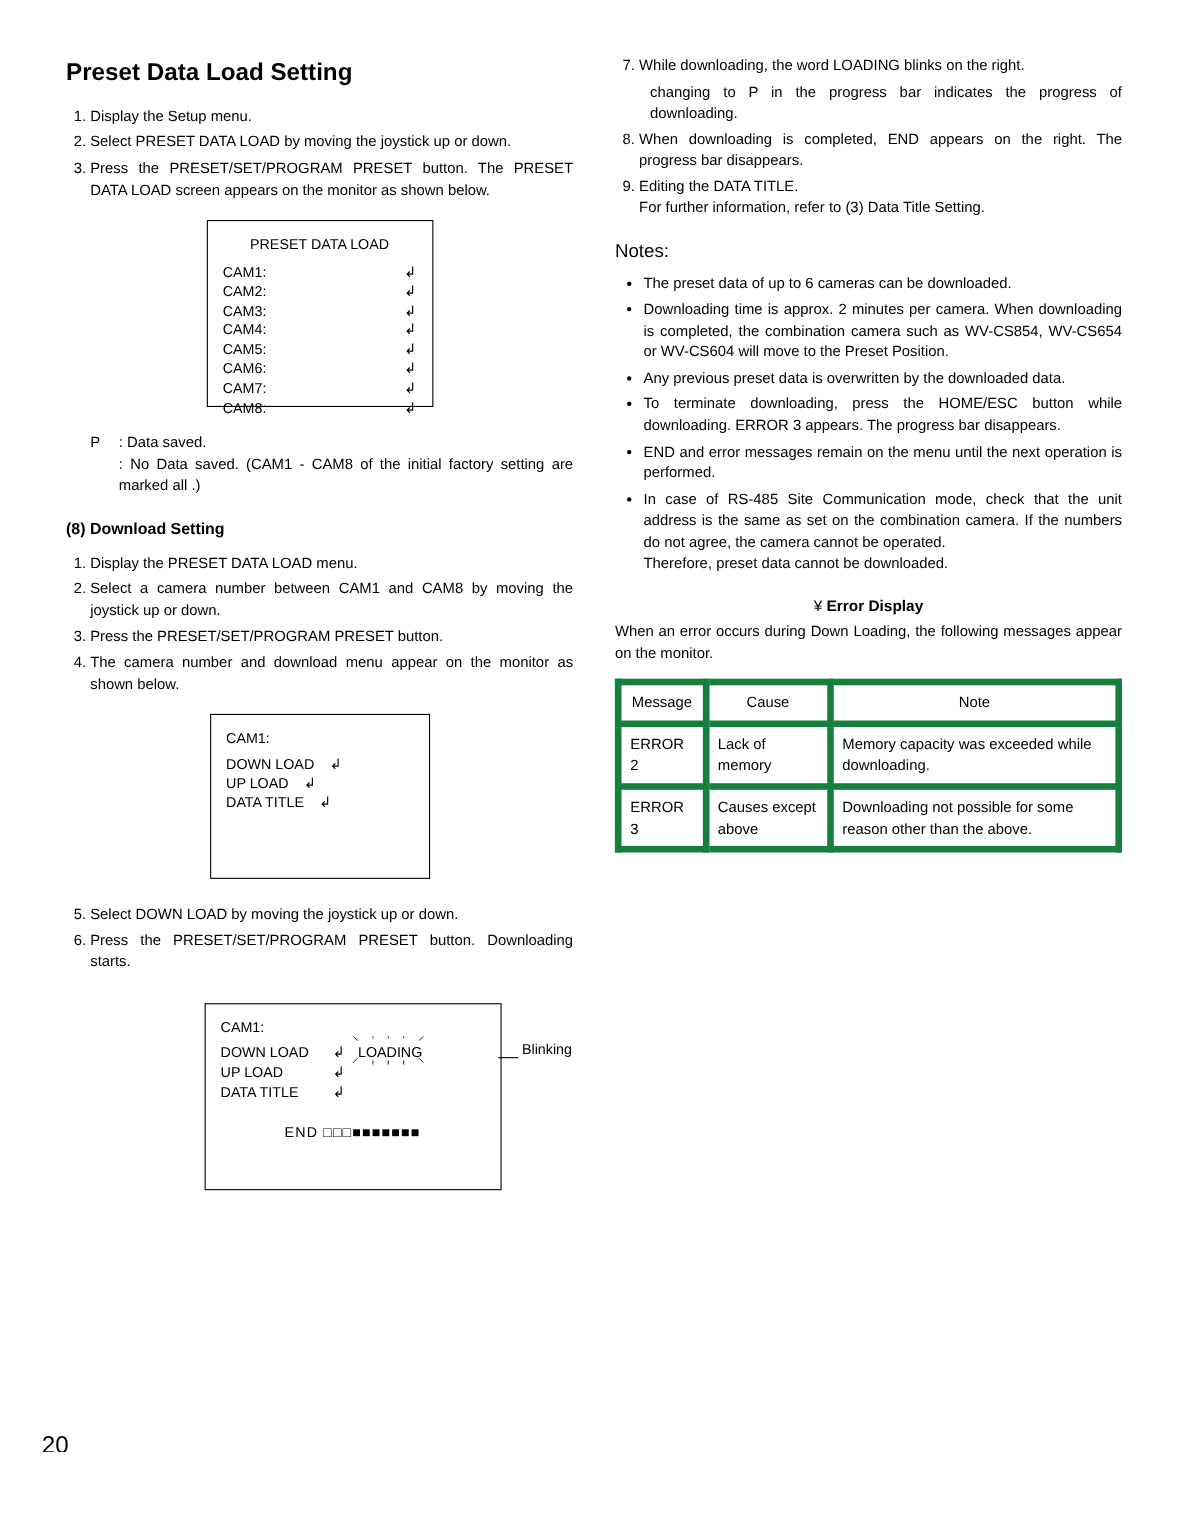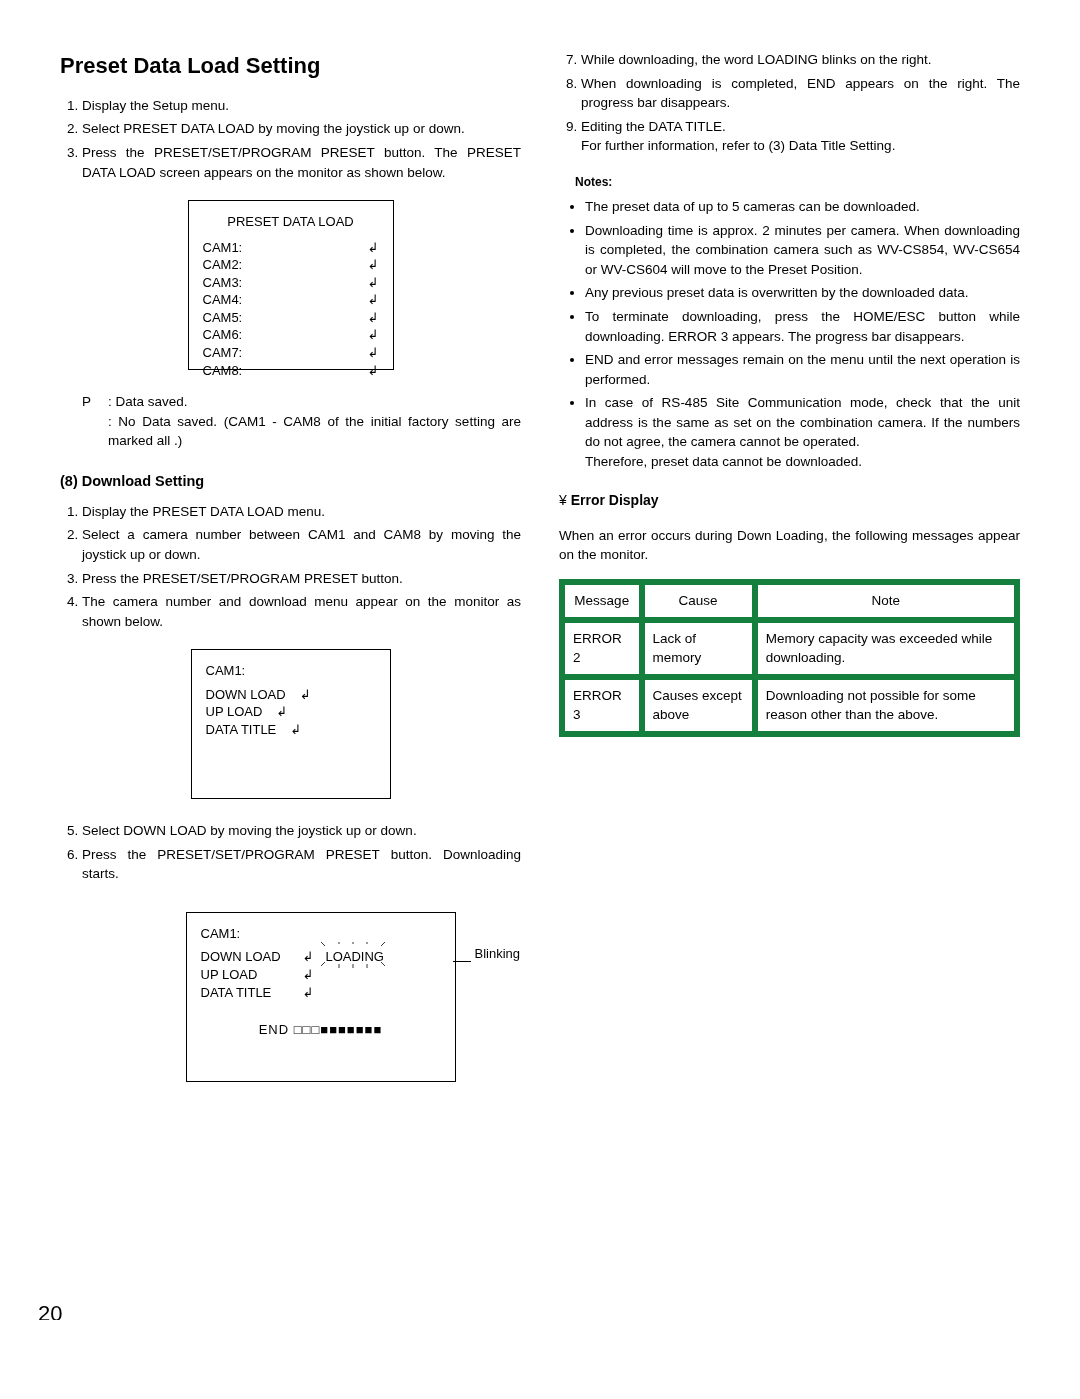--- a/index.html
+++ b/index.html
@@ -73,38 +73,39 @@
     margin: 4px 0 8px 0;
     padding-left: 22px;
   }
   .legend-row {
     display: flex;
   }
   .legend-row .k {
     width: 26px;
   }
   .notes-title {
-    font-weight: bold;
-    margin: 18px 0 6px 16px;
-    font-size: 12px;
+    font-weight: normal;
+    margin: 18px 0 6px 0;
+    font-size: 17px;
   }
   ul.bullets {
     list-style: disc;
     padding-left: 26px;
     margin: 0 0 10px 0;
   }
   ul.bullets li {
     margin-bottom: 4px;
     text-align: justify;
   }
   .yen-line {
     font-weight: bold;
     margin-top: 18px;
-    margin-bottom: 16px;
+    margin-bottom: 4px;
     font-size: 14px;
+    text-align: center;
   }
   .yen-line span.bold {
     font-weight: bold;
   }
   table.err {
     border-collapse: collapse;
     width: 100%;
     margin-top: 14px;
     font-size: 13.5px;
   }
@@ -302,31 +303,32 @@
 
     <div class="page-num">20</div>
 
   </div>
 
   <div class="col">
 
     <ol class="numlist" start="7">
       <li>
         <span>While downloading, the word LOADING blinks on the right.</span>
+        <div class="indent" style="padding-left:10px;margin-top:4px">changing to  P  in the progress bar indicates the progress of downloading.</div>
       </li>
       <li>When downloading is completed, END appears on the right. The progress bar disappears.</li>
       <li>
         <span>Editing the DATA TITLE.</span><br>
         <span>For further information, refer to (3) Data Title Setting.</span>
       </li>
     </ol>
 
     <div class="notes-title">Notes:</div>
     <ul class="bullets">
-      <li>The preset data of up to 5 cameras can be downloaded.</li>
+      <li>The preset data of up to 6 cameras can be downloaded.</li>
       <li>Downloading time is approx. 2 minutes per camera. When downloading is completed, the combination camera such as WV-CS854, WV-CS654 or WV-CS604 will move to the Preset Position.</li>
       <li>Any previous preset data is overwritten by the downloaded data.</li>
       <li>To terminate downloading, press the HOME/ESC button while downloading. ERROR 3 appears. The progress bar disappears.</li>
       <li>END and error messages remain on the menu until the next operation is performed.</li>
       <li>
         <span>In case of RS-485 Site Communication mode, check that the unit address is the same as set on the combination camera. If the numbers do not agree, the camera cannot be operated.</span><br>
         <span>Therefore, preset data cannot be downloaded.</span>
       </li>
     </ul>
 

